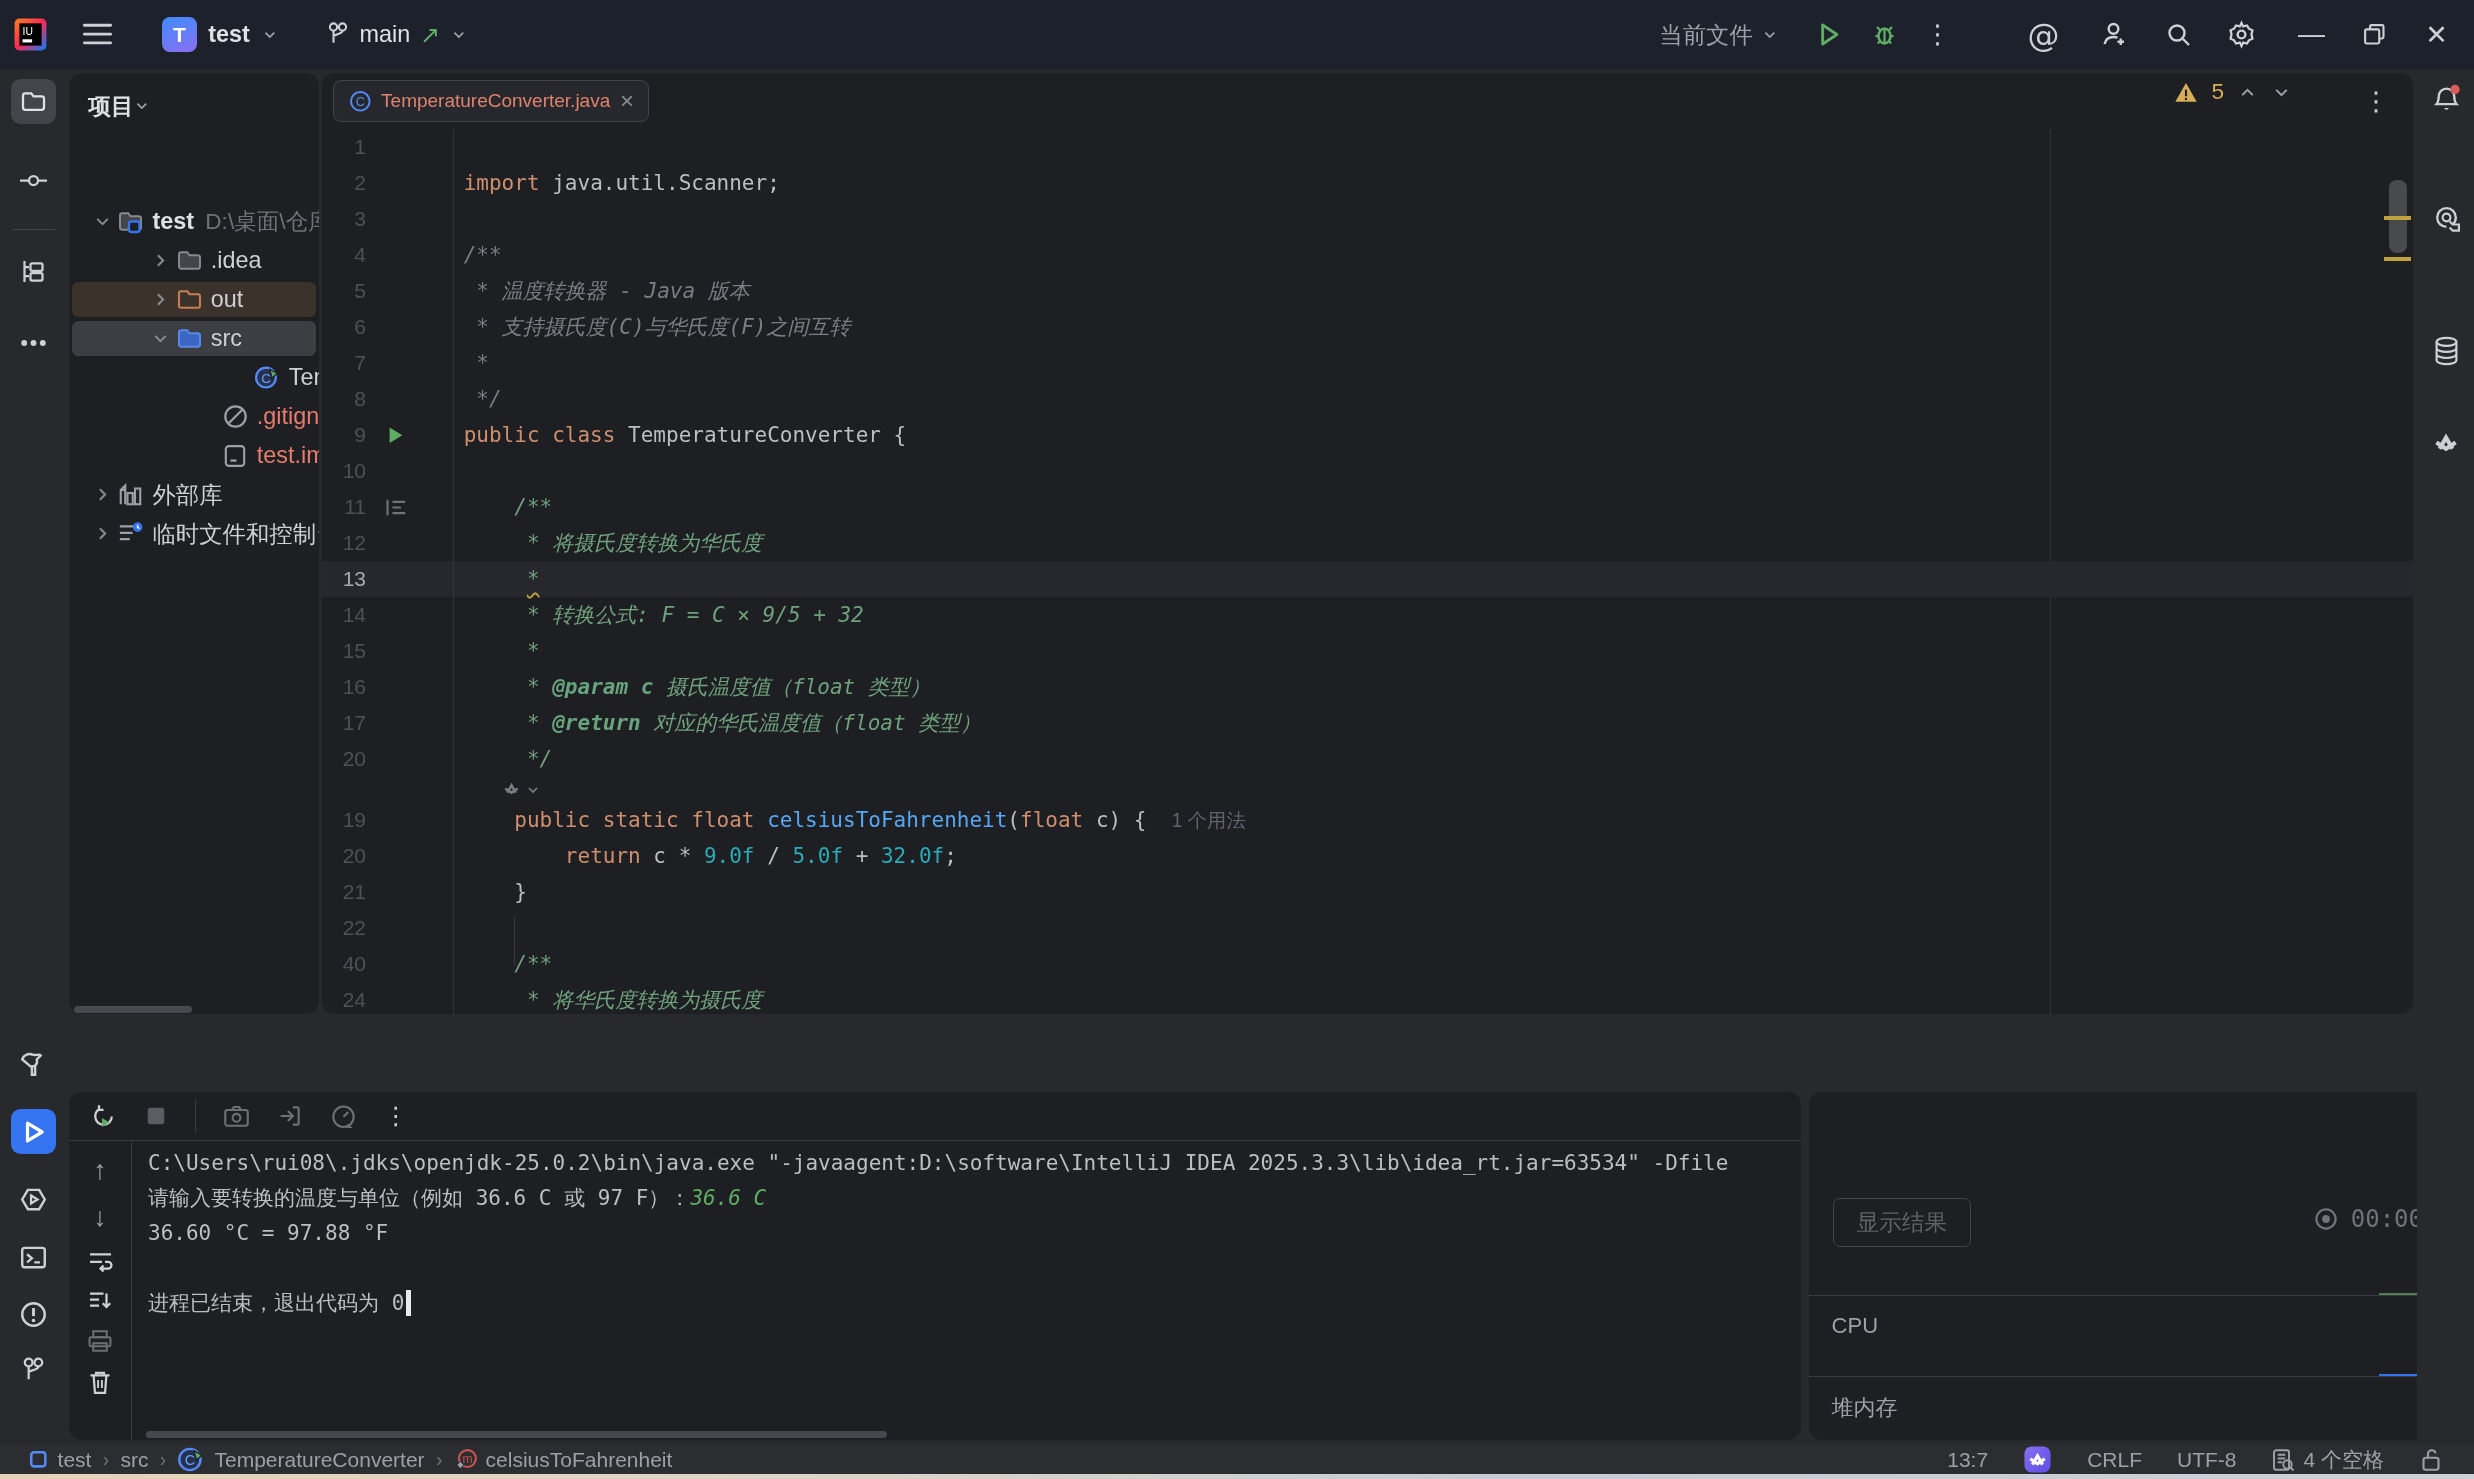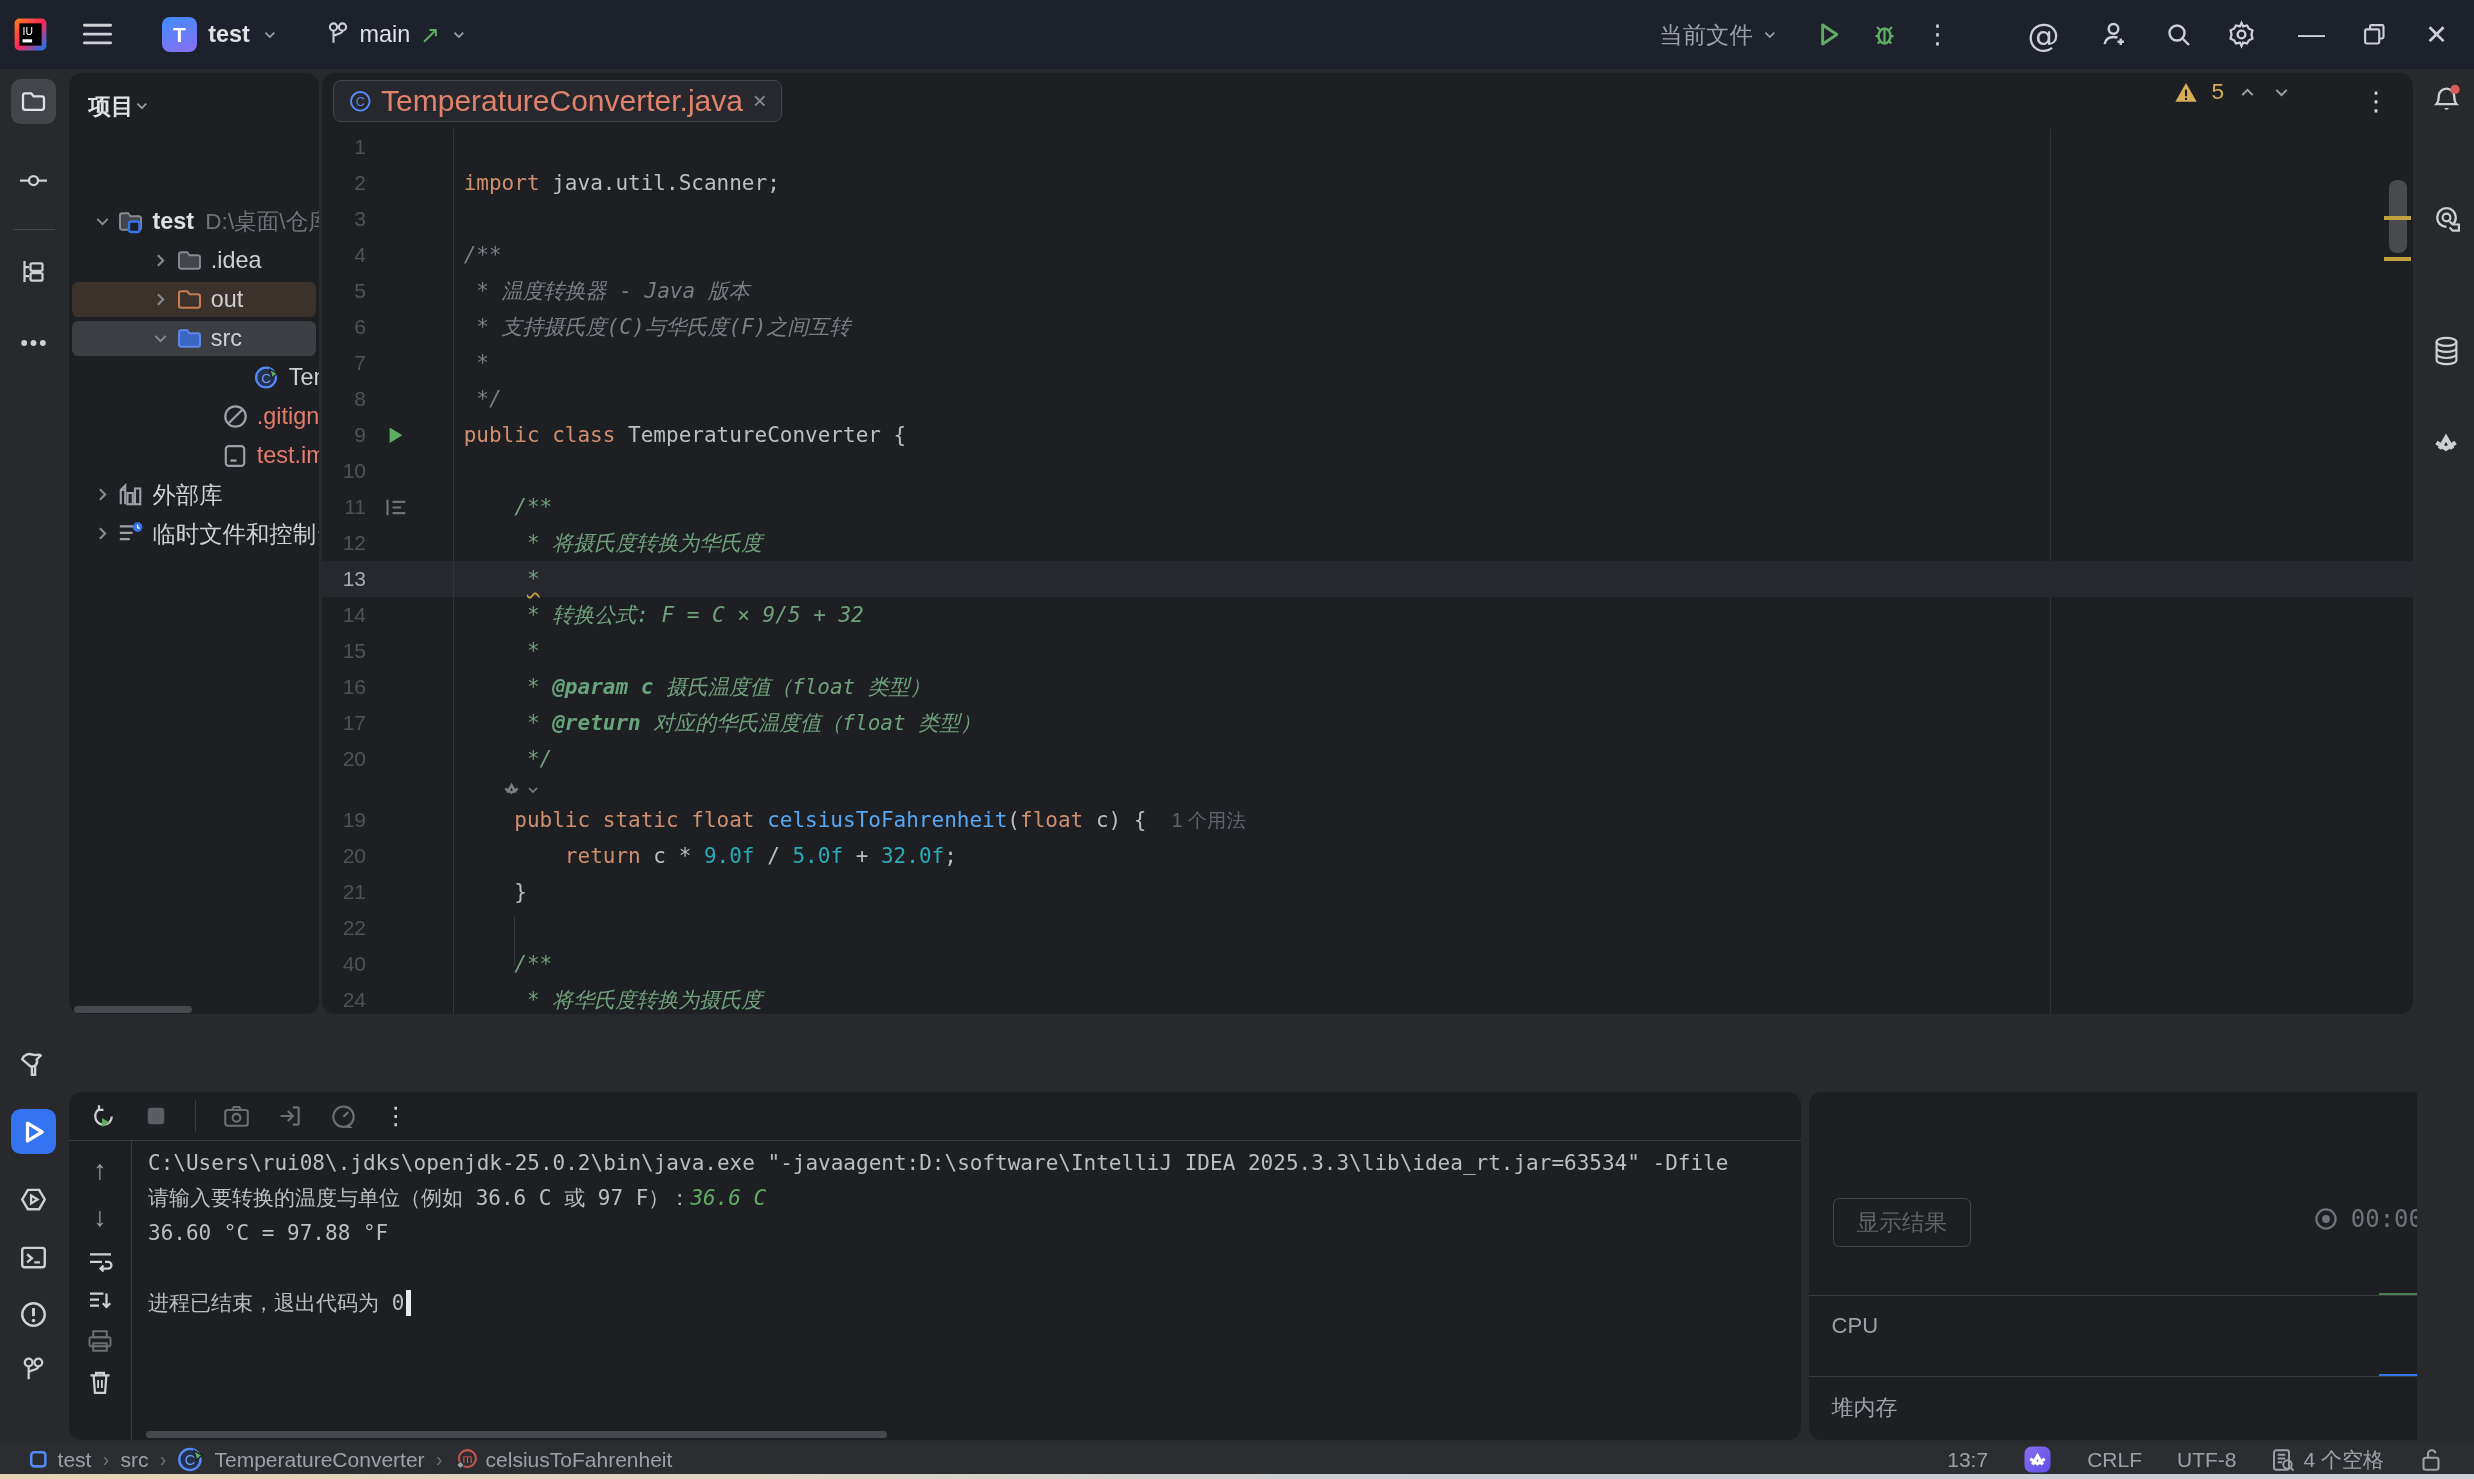--- a/index.html
+++ b/index.html
@@ -41,21 +41,21 @@
   .t-hint{ font-size:22.6px; color:#6f737a; margin-left:11.3px; position:relative; }
   .t-chev{ position:relative; width:21px; height:21px; flex:none; }
   .t-icon{ position:relative; width:27px; height:27px; flex:none; margin-left:4.8px; }
   #proj-hscroll{ position:absolute; left:4.8px; top:933px; width:118px; height:7.3px; border-radius:4px; background:#47494e; }
 
   
   #editor{ left:322px; top:73px; width:2091px; height:941px; overflow:hidden; }
   #tabbar{ position:absolute; left:0; top:0; width:100%; height:56px; }
   #etab{ position:absolute; left:11.3px; top:7.3px; height:42px; padding:0 14.5px; border:0.8px solid #43454a; border-radius:8px;
      background:#26282d; display:flex; align-items:center; gap:9.7px; }
-  #etab-label{ font-size:30px; color:#e0826c; }
+  #etab-label{ font-size:19px; color:#e0826c; }
   #etab-close{ color:#868a91; font-size:24px; }
   #tab-more{ position:absolute; right:24px; top:13px; color:#ced0d6; font-size:26px; }
   #colguide{ position:absolute; left:1728px; top:56px; width:0.8px; height:885px; background:#2f3237; }
   #code{ position:absolute; left:0; top:56px; width:100%; }
   .crow{ display:flex; height:36px; align-items:center; position:relative; }
   .crow.inlayrow{ height:25px; }
   .caretline{ background:#26282e; }
   .ln{ width:44px; text-align:right; font-size:21px; color:#4e5157; flex:none; }
   .caretline .ln{ color:#a8aab0; }
   .gicon{ width:87px; flex:none; display:flex; align-items:center; padding-left:17.7px; }

